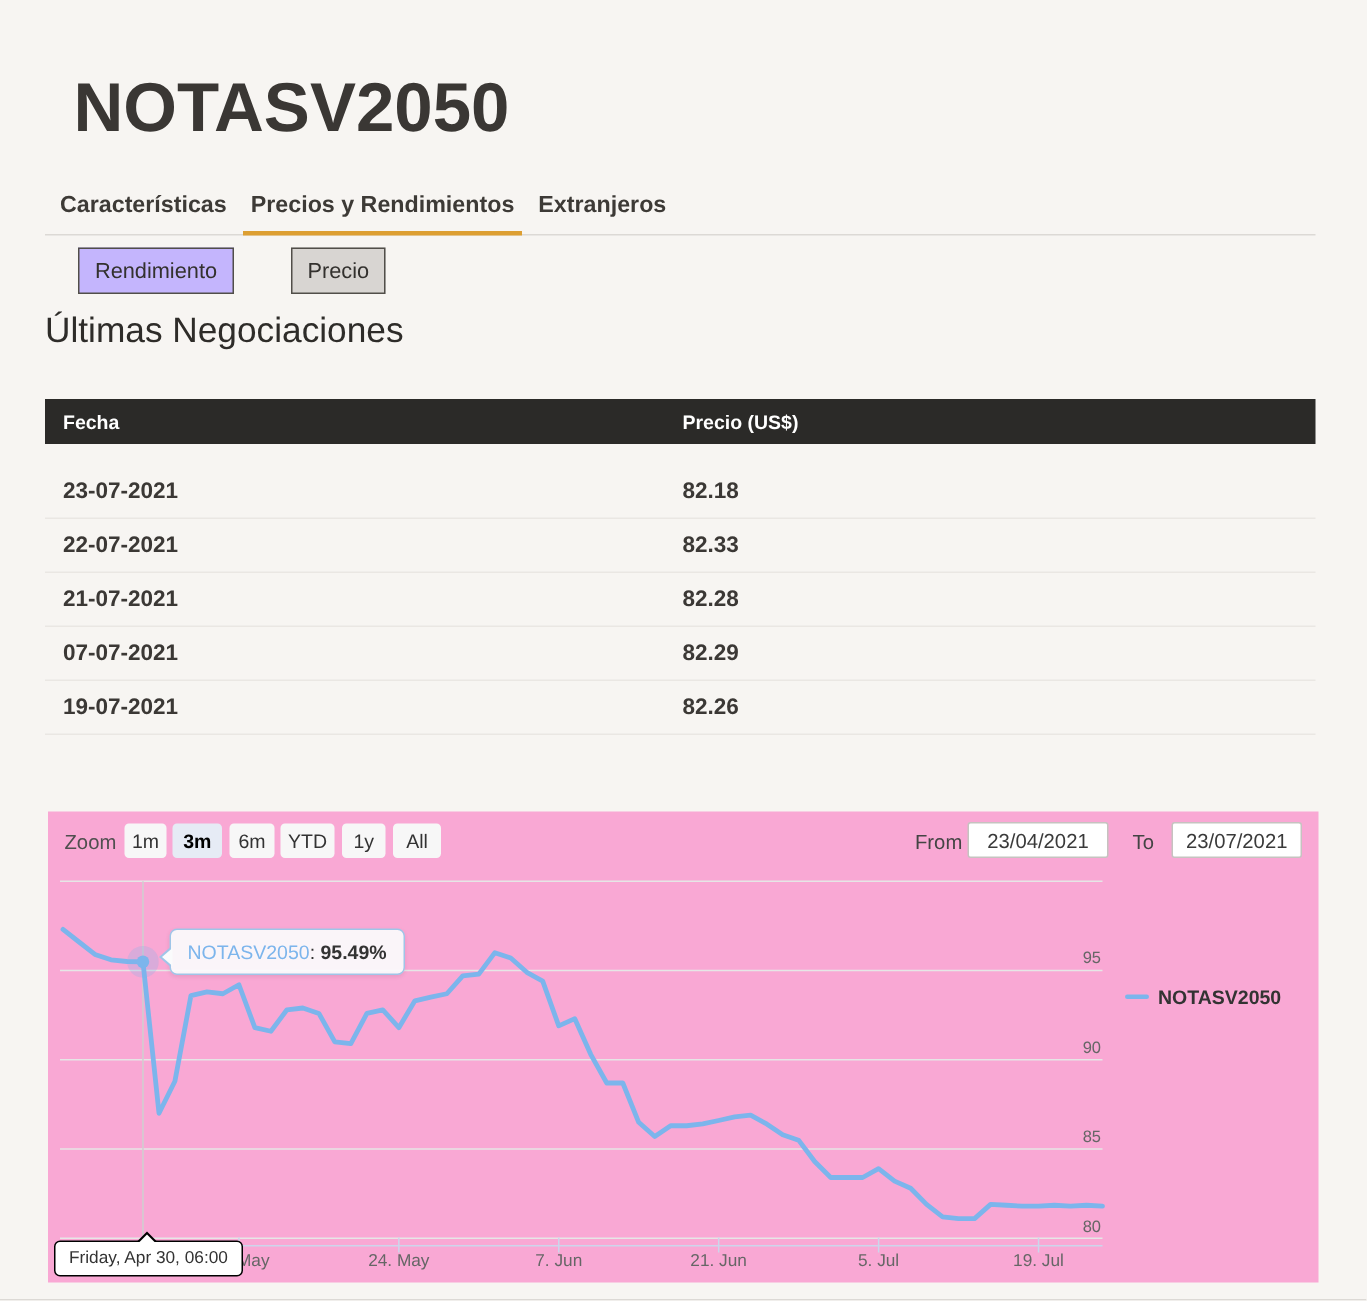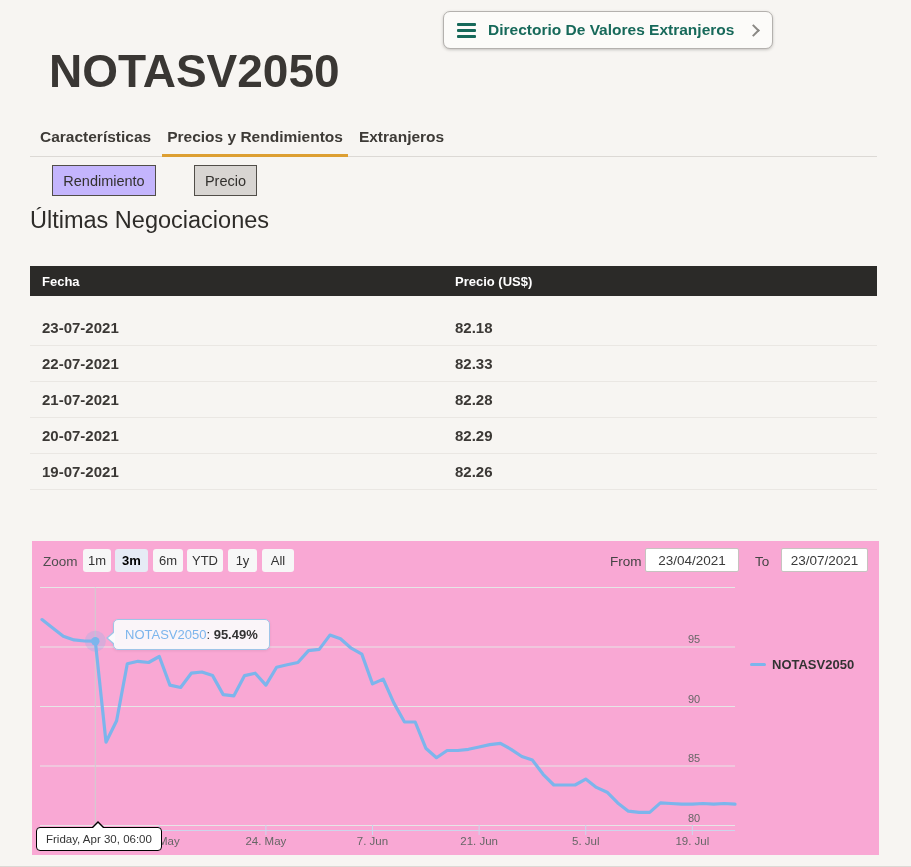--- a/index.html
+++ b/index.html
@@ -63,50 +63,41 @@
   .rs-b3 { left:155px; width:36px; }
   .rs-b4 { left:196px; width:29px; }
   .rs-b5 { left:230px; width:32px; }
   .rs-from-label { position:absolute; left:578px; top:13px; font-size:13.5px; color:#444; }
   .rs-to-label { position:absolute; left:723px; top:13px; font-size:13.5px; color:#444; }
   .rs-input { position:absolute; top:7px; height:24px; border:1px solid #c6c3c0; border-radius:2px; background:#fff; font-size:13.5px; text-align:center; color:#3a3a3a; font-family:inherit; padding:0; }
   .rs-in-from { left:613px; width:94px; }
   .rs-in-to { left:749px; width:87px; }
 
   .x-label { position:absolute; top:294px; width:64px; text-align:center; font-size:11.5px; color:#666; z-index:1; }
-  .y-label { position:absolute; left:622px; width:80px; text-align:center; font-size:11px; color:#666; z-index:1; }
+  .y-label { position:absolute; left:622px; width:80px; text-align:right; font-size:11px; color:#666; z-index:1; }
 
   .legend { position:absolute; left:718px; top:116px; display:flex; align-items:center; gap:6px; z-index:1; }
   .legend-line { width:16px; height:3px; background:#7cb5ec; border-radius:1.5px; }
   .legend-label { font-size:13px; font-weight:700; color:#333; white-space:nowrap; }
 
   .series-tooltip { position:absolute; left:81px; top:78px; z-index:3; padding:7px 11px; background:rgba(250,251,252,.93); border:1px solid #9fc5e8; border-radius:5px; font-size:13px; color:#333; white-space:nowrap; box-shadow:0 1px 3px rgba(0,0,0,.08); }
   .series-tooltip::before { content:""; position:absolute; left:-8px; top:11px; border:7px solid transparent; border-left:none; border-right:8px solid #9fc5e8; }
   .series-tooltip::after { content:""; position:absolute; left:-6px; top:12px; border:6px solid transparent; border-left:none; border-right:7px solid #fafbfc; }
   .tt-series { color:#7cb5ec; }
   .tt-value { font-weight:700; }
 
   .date-tooltip { position:absolute; left:4px; top:286px; z-index:4; padding:5px 9px; background:#fff; border:1px solid #000; border-radius:4px; font-size:11.5px; color:#333; white-space:nowrap; }
   .date-tooltip::before { content:""; position:absolute; left:54px; top:-7px; border:7px solid transparent; border-top:none; border-bottom:7px solid #000; }
   .date-tooltip::after { content:""; position:absolute; left:55.5px; top:-5px; border:5.5px solid transparent; border-top:none; border-bottom:5.5px solid #fff; }
 </style>
 </head>
 <body>
 
 <div class="page">
 
-  <button class="dir-btn">
-    <span class="hamburger">
-        <i></i>
-        <i></i>
-        <i></i>
-      </span>
-    <span class="dir-label">Directorio De Valores Extranjeros</span>
-    <span class="chev"></span>
-  </button>
 
   <h1 class="title">NOTASV2050</h1>
 
   <div class="tabs">
     <div class="tab">Características</div>
     <div class="tab active">Precios y Rendimientos</div>
     <div class="tab">Extranjeros</div>
   </div>
 
   <button class="tbtn tbtn-rend">Rendimiento</button>
@@ -126,21 +117,21 @@
       </div>
       <div class="tr">
         <div class="td1">22-07-2021</div>
         <div class="td2">82.33</div>
       </div>
       <div class="tr">
         <div class="td1">21-07-2021</div>
         <div class="td2">82.28</div>
       </div>
       <div class="tr">
-        <div class="td1">20-07-2021</div>
+        <div class="td1">07-07-2021</div>
         <div class="td2">82.29</div>
       </div>
       <div class="tr">
         <div class="td1">19-07-2021</div>
         <div class="td2">82.26</div>
       </div>
     </div>
   </div>
 
   <div class="chart-card" id="chart-card">

